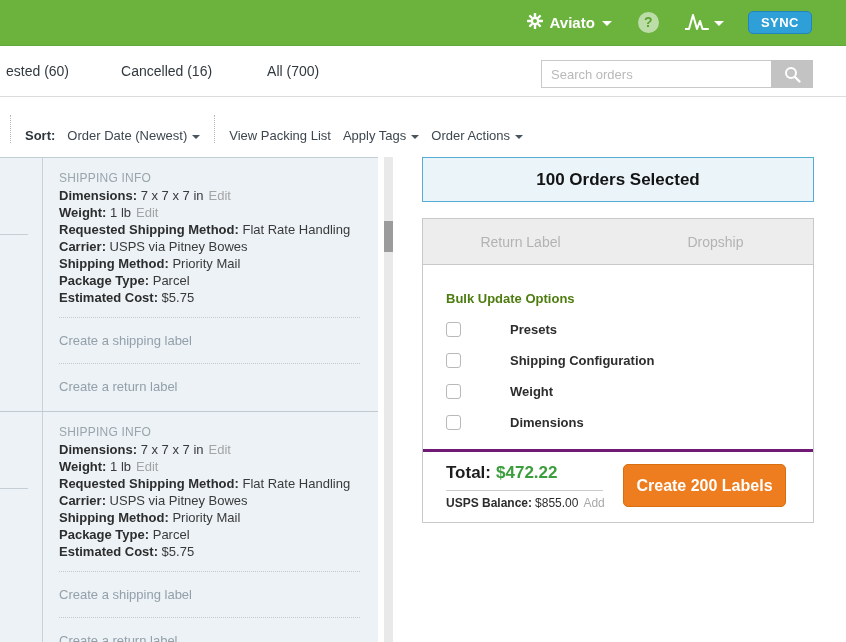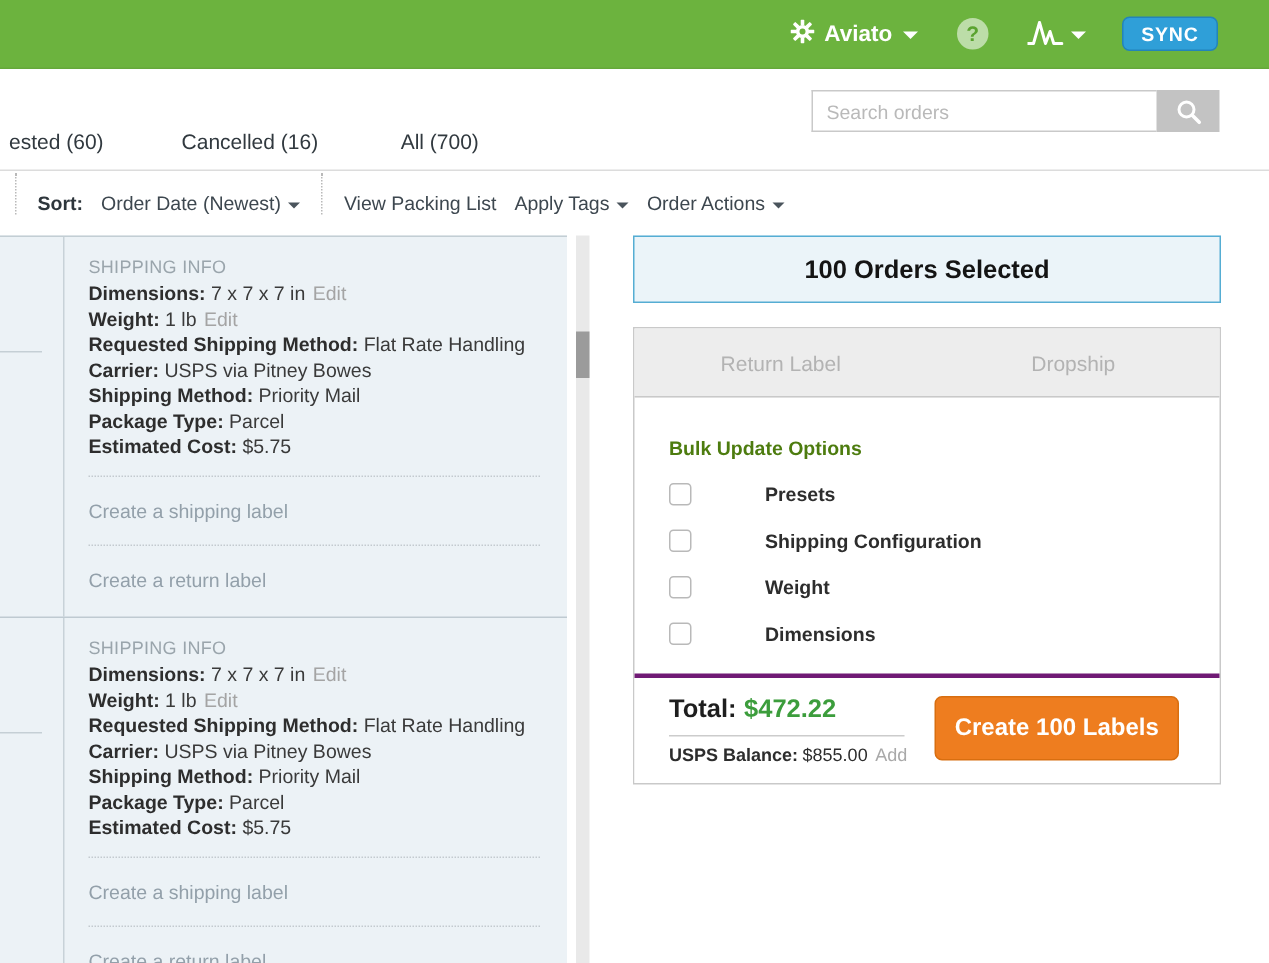--- a/index.html
+++ b/index.html
@@ -22,22 +22,22 @@
                  background:rgba(255,255,255,0.55); color:#5aa32f;
                  font-weight:bold; font-size:14px; text-align:center;
                  line-height:21px; margin-right:26px; }
   .activity { margin-right:24px; }
   .activity svg { margin-right:5px; }
   .sync-btn { background:#2f9fd8; border:1px solid #2384ba; border-radius:5px;
               color:#fff; font-weight:bold; font-size:13px; letter-spacing:0.5px;
               padding:3px 12px; cursor:pointer; }
 
   
-  .listtabs { position:absolute; left:0; top:46px; width:846px; height:40px;
-              background:#fff; border-bottom:1px solid #dcdcdc;margin-top:28px; }
+  .listtabs { position:absolute; left:0; top:46px; width:846px; height:51px;
+              background:#fff; border-bottom:1px solid #dcdcdc; }
   .listtabs-inner { position:absolute; left:-30px; top:0; height:100%;
                     display:flex; align-items:center; }
   .listtab { font-size:14px; color:#31393f; margin-right:0; cursor:pointer; white-space:nowrap; }
   .listtab.t0 { margin-left:36px; }
   .listtab.t1 { margin-left:52px; }
   .listtab.t2 { margin-left:55px; }
 
   .search-wrap { position:absolute; left:541px; top:60px; width:272px; height:28px; display:flex; }
   .search-input { width:230px; height:28px; border:1px solid #c9c9c9;
                   border-right:none; padding:0 9px; font-size:13px; color:#333;
@@ -271,17 +271,17 @@
     </div>
 
     <div class="panel-footer">
       <div class="total-line">
         <span>Total:</span><span class="total-value">$472.22</span>
       </div>
       <div class="total-rule"></div>
       <div class="usps-line">
         <b>USPS Balance:</b><span>$855.00</span><span class="add-link">Add</span>
       </div>
-      <button class="create-labels-btn">Create 100 Labels</button>
+      <button class="create-labels-btn">Create 200 Labels</button>
     </div>
   </div>
 
 </div>
 
 </body></html>

